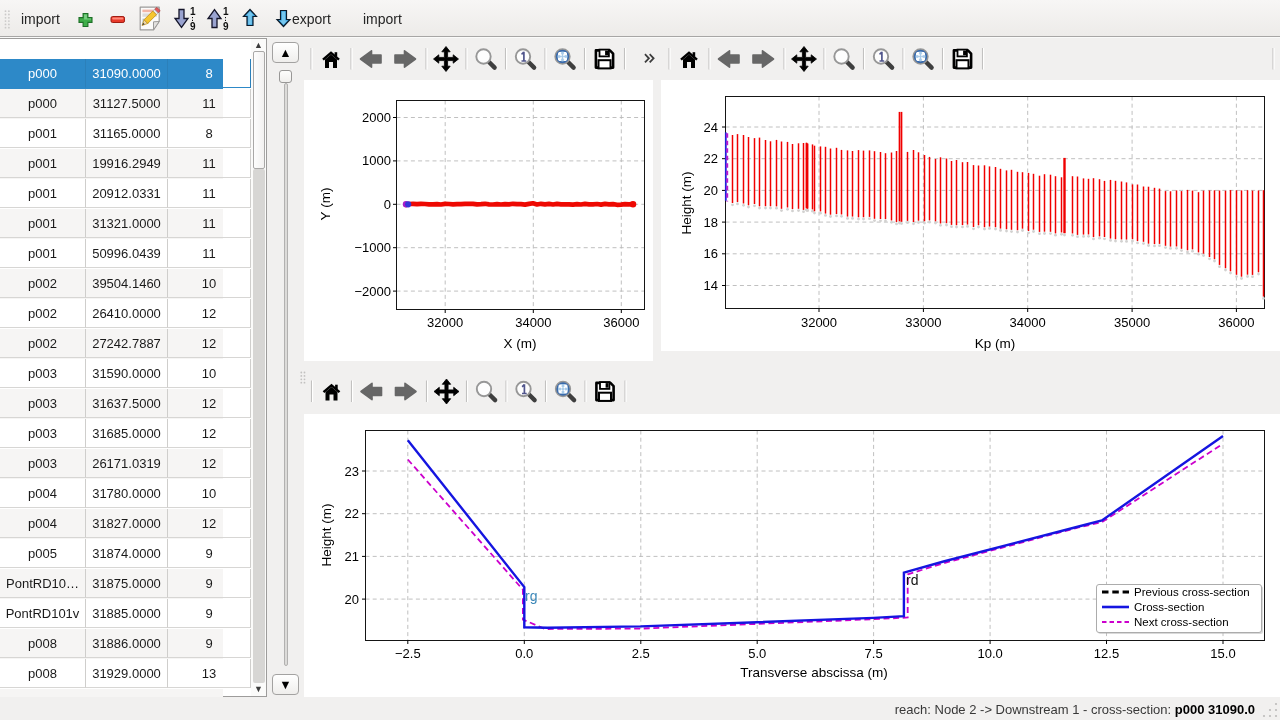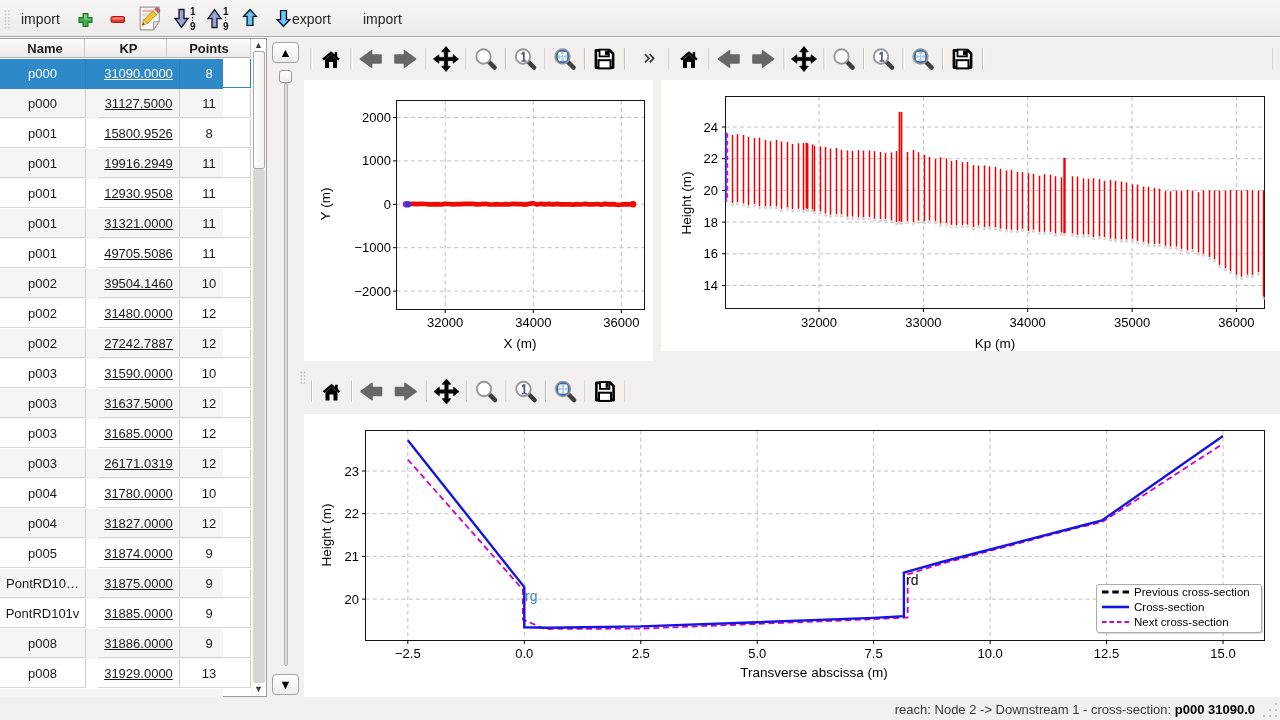--- a/index.html
+++ b/index.html
@@ -13,21 +13,21 @@
 .thead { position:absolute; left:0; top:0; width:251px; height:19px;
   background:linear-gradient(#fdfdfd,#ebeae8); border-bottom:1px solid #b3b2b0; }
 .th { position:absolute; top:0; height:19px; line-height:19px; text-align:center;
   font-weight:bold; font-size:13px; color:#1a1a1a; border-right:1px solid #c9c8c6; }
 .row { position:absolute; left:0; width:223px; height:30px; background:#fff; }
 .row.alt { background:#f6f5f4; }
 .row.sel { background:#2d89c8; color:#fff; }
 .row > div { position:absolute; top:0; height:29px; line-height:29px; text-align:center;
   font-size:13px; color:#1a1a1a; border-bottom:1px solid #d7d6d4; border-right:1px solid #cfcecc; }
 .row.sel > div { color:#fff; border-right-color:#2b80ba; border-bottom-color:#2d89c8; }
-.c1 { left:0; width:86px; } .c2 { left:98px; width:82px;text-decoration:underline; } .c3 { left:168px; width:83px; }
+.c1 { left:0; width:86px; } .c2 { left:86px; width:82px; } .c3 { left:168px; width:83px; }
 #vscroll { position:absolute; left:251px; top:39px; width:15px; height:657px; background:#fbfbfa; }
 #vthumb { position:absolute; left:1.5px; top:12px; width:12px; height:118px;
   background:linear-gradient(90deg,#fdfdfd,#f2f1f0); border:1px solid #a9a8a7; border-radius:2px; }
 #vtrack { position:absolute; left:1.5px; top:130px; width:12px; height:514px; background:#d7d6d4; border-radius:2px; }
 .sarrow { position:absolute; left:0; width:15px; font-size:9px; color:#3c3c3c; text-align:center; }
 #upbtn,#dnbtn { position:absolute; left:272px; width:27px; height:21px;
   background:linear-gradient(#ffffff,#efeeec); border:1px solid #a3a2a1; border-radius:4px;
   text-align:center; font-size:12.5px; color:#000; line-height:20px; }
 #groove { position:absolute; left:284px; top:83px; width:4px; height:583px;
   background:#dcdbd9; border:1px solid #b2b1b0; border-radius:2px; }
@@ -603,68 +603,63 @@
     <circle cx="301.3" cy="372.5" r="0.9" fill="#c2c1c0"></circle>
     <circle cx="304.5" cy="372.5" r="0.9" fill="#c2c1c0"></circle>
     <circle cx="301.3" cy="375.9" r="0.9" fill="#c2c1c0"></circle>
     <circle cx="304.5" cy="375.9" r="0.9" fill="#c2c1c0"></circle>
     <circle cx="301.3" cy="379.3" r="0.9" fill="#c2c1c0"></circle>
     <circle cx="304.5" cy="379.3" r="0.9" fill="#c2c1c0"></circle>
     <circle cx="301.3" cy="382.7" r="0.9" fill="#c2c1c0"></circle>
     <circle cx="304.5" cy="382.7" r="0.9" fill="#c2c1c0"></circle>
   </svg>
 <div class="tablewrap">
-    <div class="thead">
-      <div class="th" style="left:0;width:85px;text-indent:6px">Name</div>
-      <div class="th" style="left:86px;width:81px;text-indent:5px">KP</div>
-      <div class="th" style="left:168px;width:83px">Points</div>
-    </div>
     <div class="row sel" style="top:20px">
       <div class="c1">p000</div>
       <div class="c2">31090.0000</div>
       <div class="c3">8</div>
     </div>
     <div class="row alt" style="top:50px">
       <div class="c1">p000</div>
       <div class="c2">31127.5000</div>
       <div class="c3">11</div>
     </div>
     <div class="row" style="top:80px">
       <div class="c1">p001</div>
-      <div class="c2">15800.9526</div>
+      <div class="c2">31165.0000</div>
       <div class="c3">8</div>
     </div>
     <div class="row alt" style="top:110px">
       <div class="c1">p001</div>
       <div class="c2">19916.2949</div>
       <div class="c3">11</div>
     </div>
     <div class="row" style="top:140px">
       <div class="c1">p001</div>
-      <div class="c2">12930.9508</div>
+      <div class="c2">20912.0331</div>
       <div class="c3">11</div>
     </div>
     <div class="row alt" style="top:170px">
       <div class="c1">p001</div>
       <div class="c2">31321.0000</div>
       <div class="c3">11</div>
     </div>
     <div class="row" style="top:200px">
       <div class="c1">p001</div>
-      <div class="c2">49705.5086</div>
+      <div class="c2">50996.0439</div>
       <div class="c3">11</div>
     </div>
     <div class="row alt" style="top:230px">
       <div class="c1">p002</div>
       <div class="c2">39504.1460</div>
       <div class="c3">10</div>
     </div>
     <div class="row" style="top:260px">
       <div class="c1">p002</div>
-      <div class="c2">31480.0000</div>
+      <div class="c2">26410.0000</div>
       <div class="c3">12</div>
     </div>
     <div class="row alt" style="top:290px">
       <div class="c1">p002</div>
       <div class="c2">27242.7887</div>
       <div class="c3">12</div>
     </div>
     <div class="row" style="top:320px">
       <div class="c1">p003</div>
       <div class="c2">31590.0000</div>

